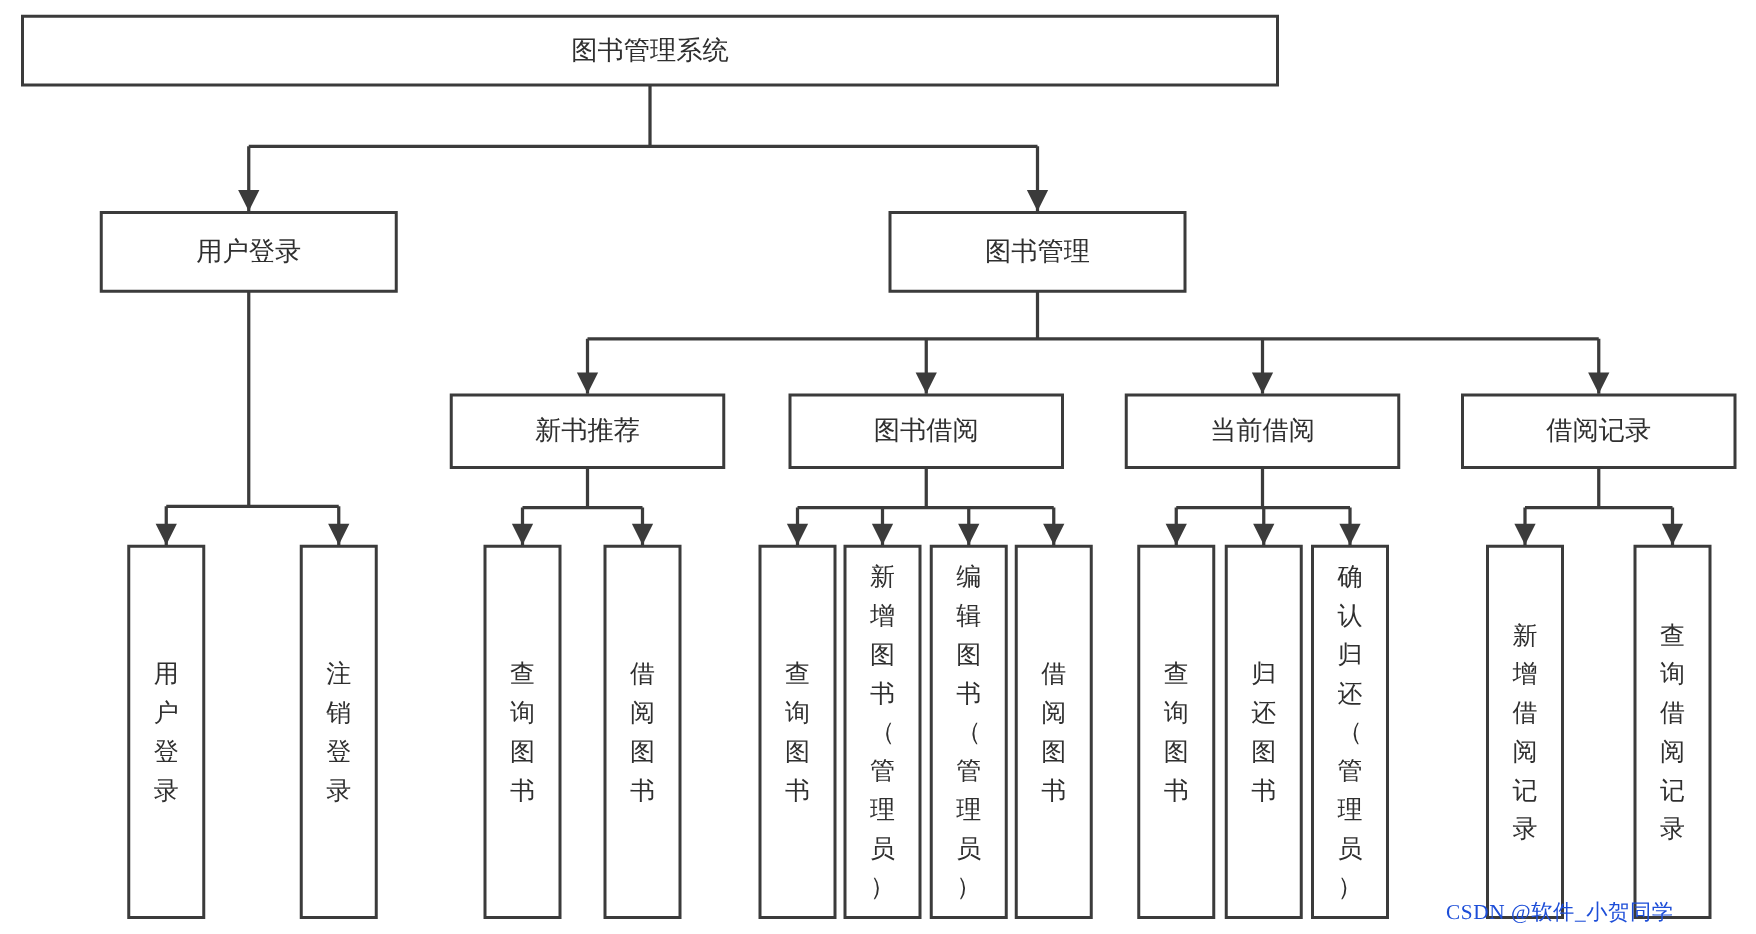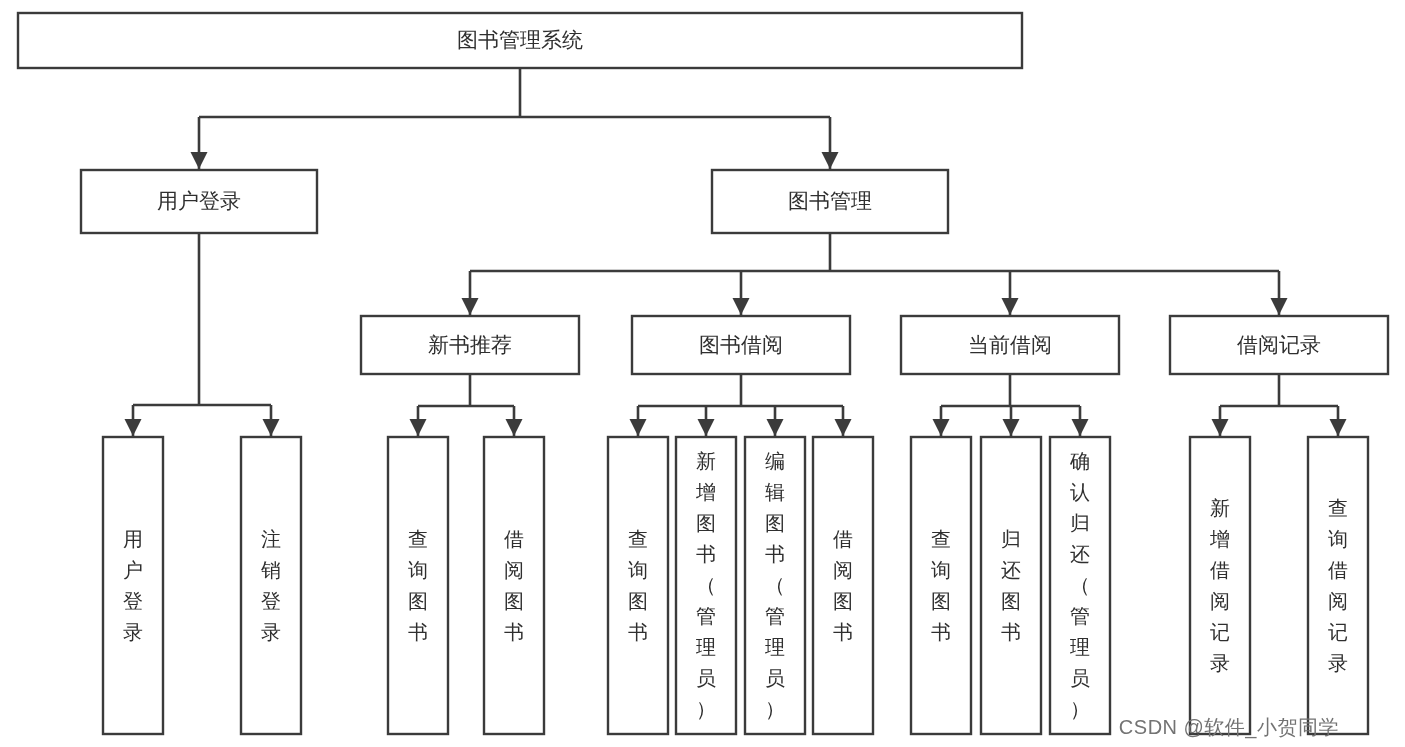--- a/index.html
+++ b/index.html
@@ -50,23 +50,23 @@
   .node-label-v {
     fill: #2f2f2f;
     font-family: "Liberation Sans", "DejaVu Sans", sans-serif;
     font-size: 20px;
     text-anchor: middle;
   }
   .watermark {
     position: absolute;
     right: 8px;
     bottom: 6px;
-    font-family: Liberation Sans, sans-serif;
-    font-size: 20px;
-    color: #737373;
+    font-family: Liberation Serif, serif;
+    font-size: 17px;
+    color: #1d4ed8;
     letter-spacing: 0.5px;
     white-space: nowrap;
     pointer-events: none;
   }
 </style>
 </head>
 <body>
 
 <div id="diagram-root">
   <svg id="tree-svg" viewBox="0 0 1405 747">

